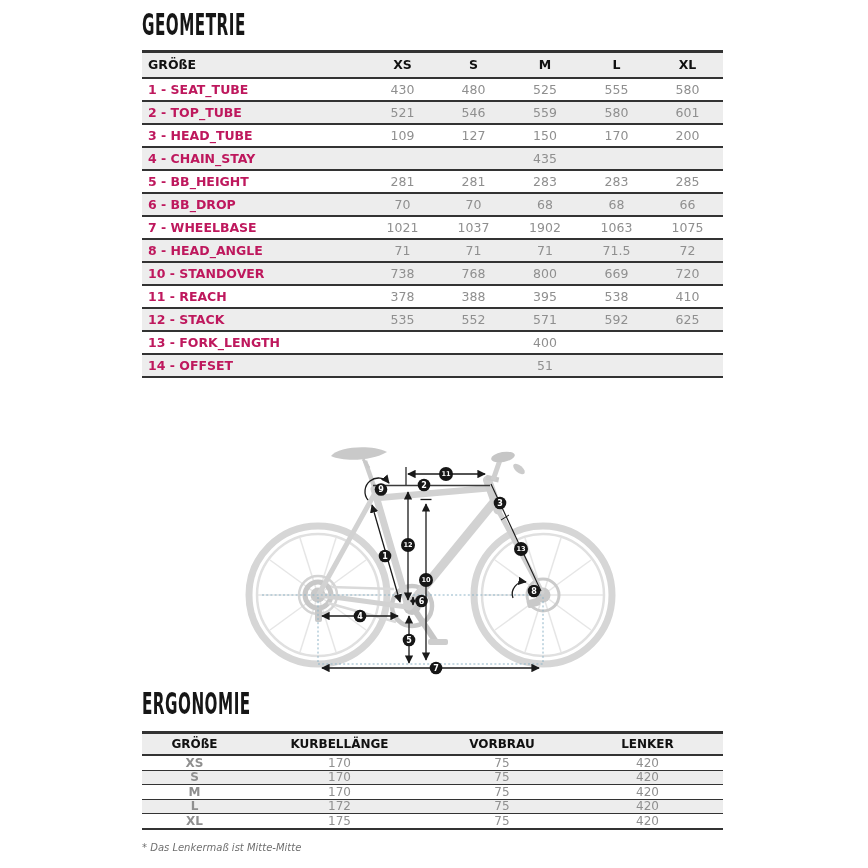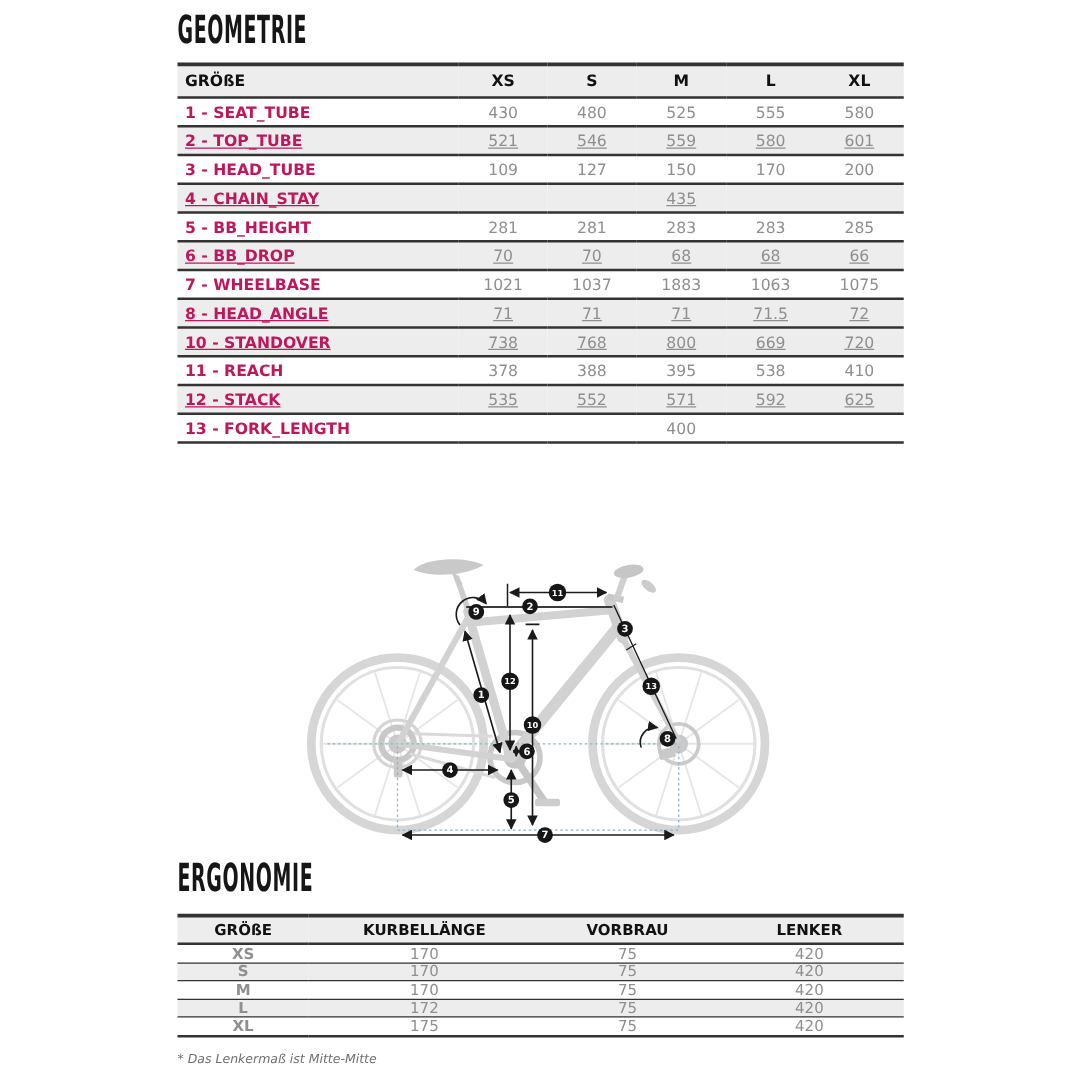--- a/index.html
+++ b/index.html
@@ -15,21 +15,21 @@
 
   
   table{border-collapse:collapse;table-layout:fixed;}
   .geo-table{position:absolute;left:142px;top:50px;width:581px;}
   .geo-table th{background:#ededed;border-top:3px solid #333;border-bottom:2px solid #333;
                 font-size:12.5px;color:#111;padding:4px 0 5px;text-align:center;font-weight:bold;line-height:15px;}
   .geo-table th.left{text-align:left;padding-left:6px;}
   .geo-table td{border-bottom:2px solid #333;font-size:12.5px;padding:3px 0 3px;line-height:15px;background:#fff;}
   .geo-table td.row-label{text-align:left;font-weight:bold;color:#be185d;padding-left:6px;}
   .geo-table td.value{text-align:center;color:#8f8f8f;}
-  .geo-table tr.alt td{background:#ededed;text-decoration:underline;}
+  .geo-table tr.alt td{background:#ededed;}
 
   
   .ergo-table{position:absolute;left:142px;top:731px;width:581px;}
   .ergo-table th{background:#ededed;border-top:3px solid #333;border-bottom:2px solid #333;
                  font-size:12px;color:#111;padding:3px 0;text-align:center;font-weight:bold;line-height:14px;}
   .ergo-table td{border-bottom:1.5px solid #333;font-size:12px;line-height:12.5px;padding:0.5px 0;
                  text-align:center;background:#fff;}
   .ergo-table tr:last-child td{border-bottom:2.5px solid #333;}
   .ergo-table td.size{font-weight:bold;color:#8f8f8f;}
   .ergo-table td.value{color:#8f8f8f;}
@@ -114,21 +114,21 @@
           <td class="value">70</td>
           <td class="value">70</td>
           <td class="value">68</td>
           <td class="value">68</td>
           <td class="value">66</td>
         </tr>
         <tr>
           <td class="row-label">7 - WHEELBASE</td>
           <td class="value">1021</td>
           <td class="value">1037</td>
-          <td class="value">1883</td>
+          <td class="value">1902</td>
           <td class="value">1063</td>
           <td class="value">1075</td>
         </tr>
         <tr class="alt">
           <td class="row-label">8 - HEAD_ANGLE</td>
           <td class="value">71</td>
           <td class="value">71</td>
           <td class="value">71</td>
           <td class="value">71.5</td>
           <td class="value">72</td>
@@ -155,20 +155,28 @@
           <td class="value">552</td>
           <td class="value">571</td>
           <td class="value">592</td>
           <td class="value">625</td>
         </tr>
         <tr>
           <td class="row-label">13 - FORK_LENGTH</td>
           <td class="value"></td>
           <td class="value"></td>
           <td class="value">400</td>
+          <td class="value"></td>
+          <td class="value"></td>
+        </tr>
+        <tr class="alt">
+          <td class="row-label">14 - OFFSET</td>
+          <td class="value"></td>
+          <td class="value"></td>
+          <td class="value">51</td>
           <td class="value"></td>
           <td class="value"></td>
         </tr>
       </tbody>
   </table>
 
   <svg class="diagram" width="420" height="250" viewBox="230 435 420 250">
     <defs>
       <marker id="ah" viewBox="0 0 10 10" refX="9" refY="5" markerWidth="6.5" markerHeight="6.5" orient="auto-start-reverse">
         <path d="M0 0L10 5L0 10z" fill="#1a1a1a"></path>

